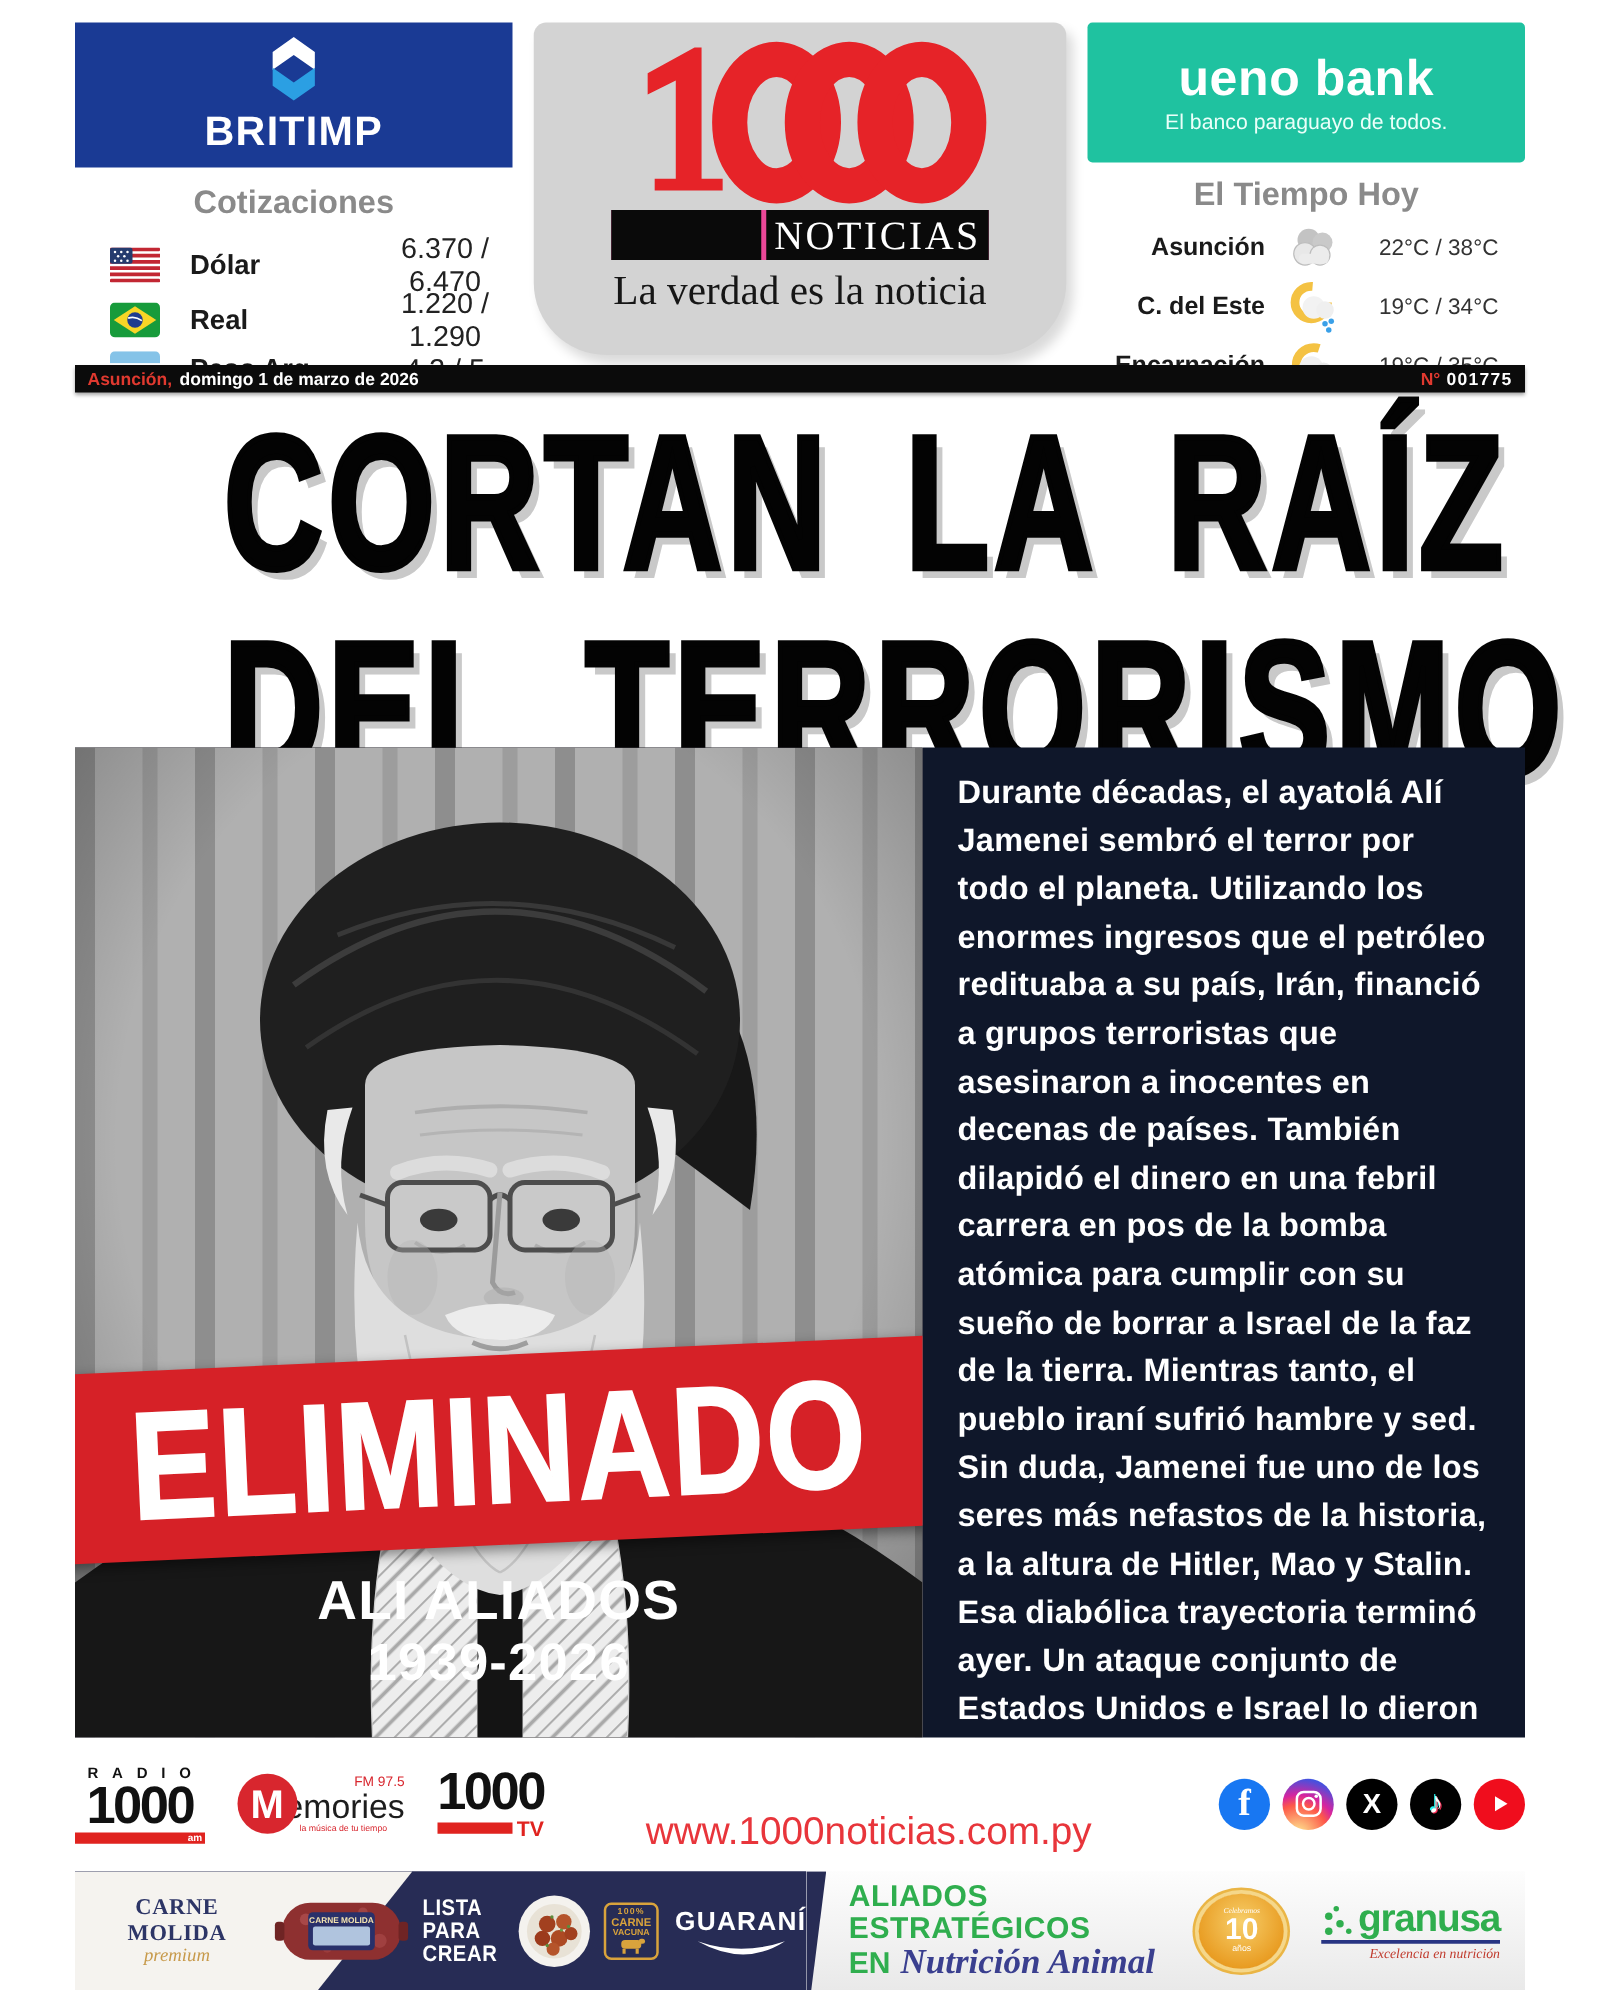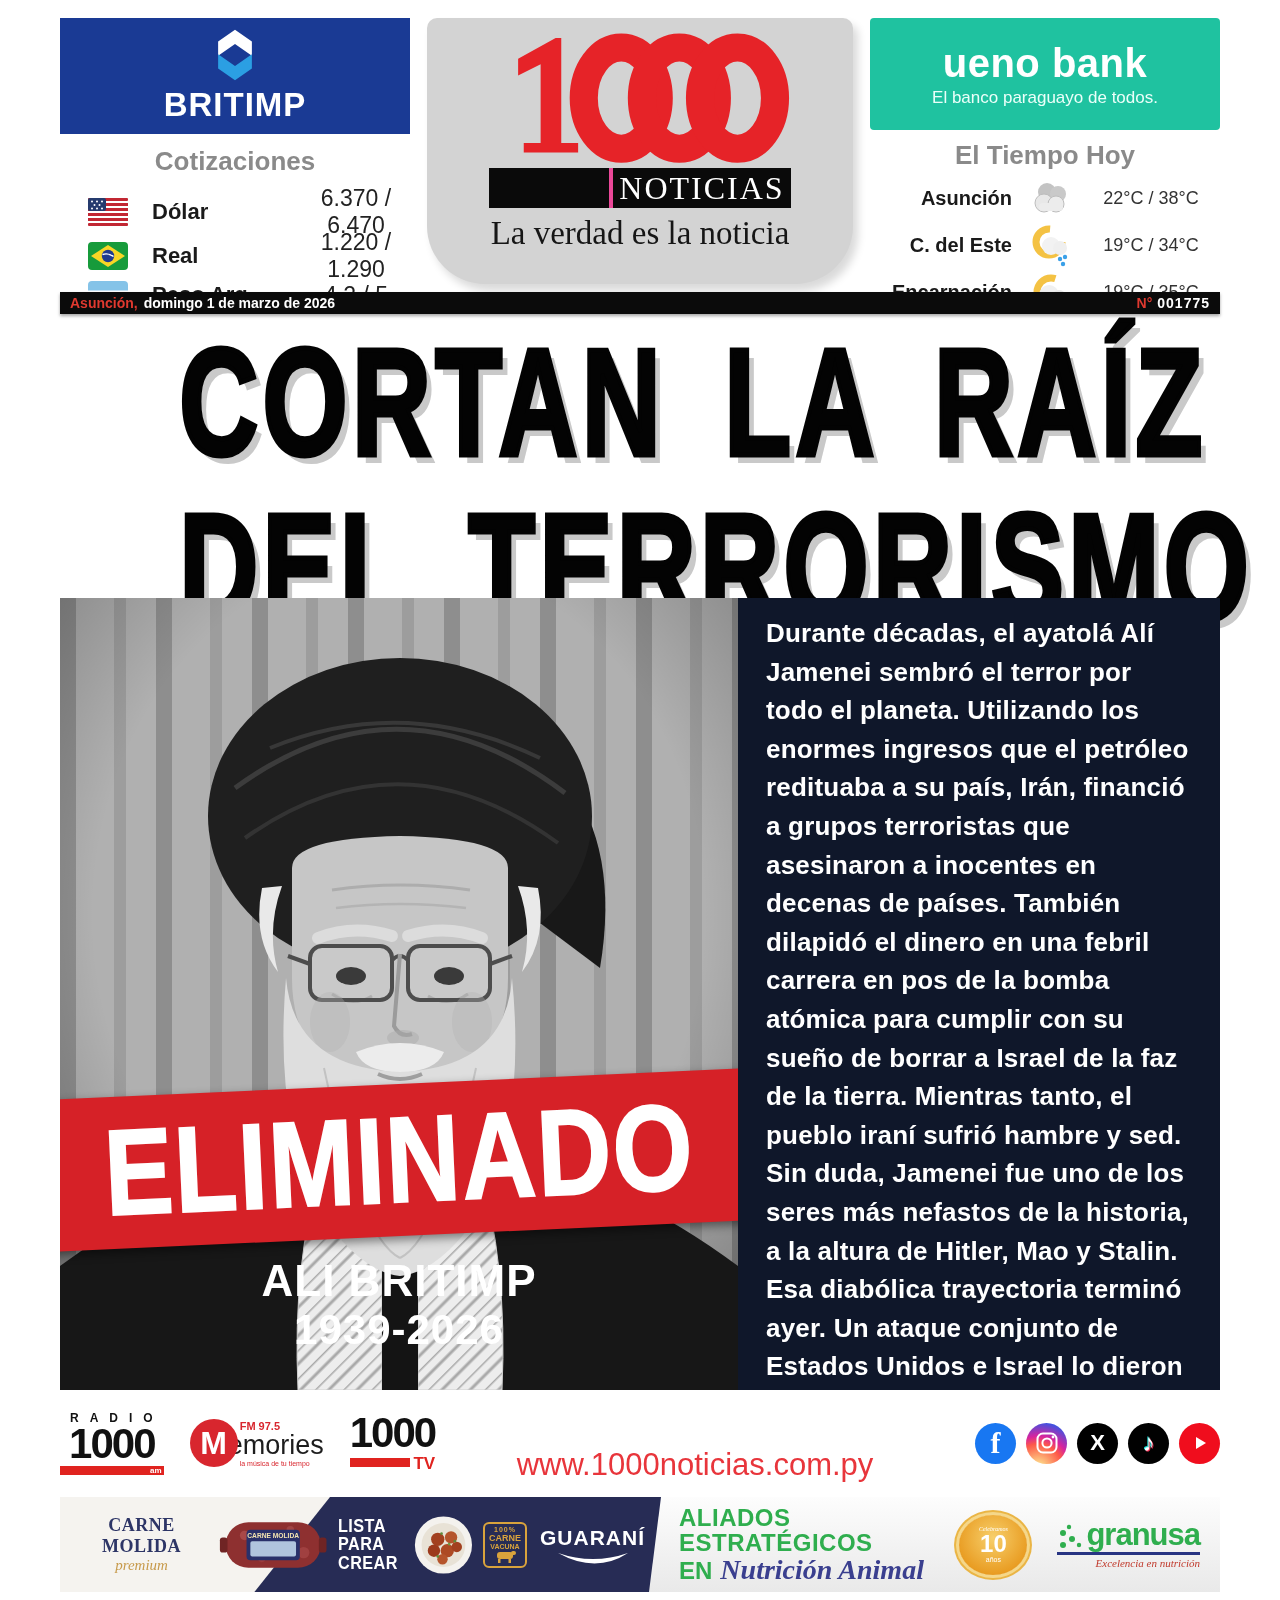--- a/index.html
+++ b/index.html
@@ -68,21 +68,21 @@
 
   .radio-logo { display:flex; flex-direction:column; width:112px; }
   .radio-top { font-size:12px; font-weight:bold; letter-spacing:11px; padding-left:10px; color:#111; }
   .logo-1000 { font-size:42px; font-weight:bold; letter-spacing:-2px; line-height:.92; color:#111; text-align:center; }
   .radio-bar { position:relative; height:9px; background:#e0231f; margin-top:2px; }
   .radio-am { position:absolute; right:2px; top:0; font-size:8px; font-weight:bold; color:#fff; line-height:9px; }
 
   .mem-logo { display:flex; align-items:center; }
   .mem-circle { width:48px; height:48px; border-radius:50%; background:#d8262e; display:flex; align-items:center; justify-content:center; color:#fff; font-size:32px; font-weight:bold; z-index:1; }
   .mem-textblock { margin-left:-10px; display:flex; flex-direction:column; }
-  .mem-fm { color:#d8262e; font-size:11px; font-weight:bold; padding-left:12px; }
+  .mem-fm { color:#d8262e; font-size:11px; font-weight:normal; padding-left:12px;text-align:right; }
   .mem-name { color:#1d1d1d; font-size:27px; line-height:1; }
   .mem-tagline { color:#d8262e; font-size:7px; padding-left:12px; margin-top:1px; }
 
   .tv-logo { display:flex; flex-direction:column; width:104px; }
   .tv-row { display:flex; align-items:flex-start; margin-top:2px; }
   .tv-bar { flex:1; height:9px; background:#e0231f; margin-top:3px; }
   .tv-label { color:#e0231f; font-size:17px; font-weight:bold; margin-left:3px; line-height:1; }
 
   .website { text-align:center; color:#e8353b; font-size:31px;margin-top:43px; }
 
@@ -328,21 +328,21 @@
         <rect x="322" y="604" width="36" height="188" fill="#141414"></rect>
         <path d="M226,380 Q214,520 258,612 Q300,674 340,678 Q380,674 422,612 Q466,520 452,380 Q446,470 340,474 Q234,470 226,380 Z" fill="#dedede"></path>
         <path d="M264,470 Q300,640 340,660" stroke="#c2c2c2" stroke-width="2" fill="none"></path>
         <path d="M416,470 Q380,640 340,660" stroke="#c2c2c2" stroke-width="2" fill="none"></path>
         <path d="M296,454 q44,-18 88,0 q-8,20 -44,20 q-36,0 -44,-20 z" fill="#ececec"></path>
         <path d="M318,476 q22,10 44,0" stroke="#9f9f9f" stroke-width="4" fill="none"></path>
       </svg>
       <div class="stamp-band">
         <span class="stamp-text">ELIMINADO</span>
       </div>
-      <div class="photo-name">ALI BRITIMP</div>
+      <div class="photo-name">ALI ALIADOS</div>
       <div class="photo-years">1939-2026</div>
     </div>
     <div class="article">
       <p class="article-text">Durante décadas, el ayatolá Alí Jamenei sembró el terror por todo el planeta. Utilizando los enormes ingresos que el petróleo redituaba a su país, Irán, financió a grupos terroristas que asesinaron a inocentes en decenas de países. También dilapidó el dinero en una febril carrera en pos de la bomba atómica para cumplir con su sueño de borrar a Israel de la faz de la tierra. Mientras tanto, el pueblo iraní sufrió hambre y sed. Sin duda, Jamenei fue uno de los seres más nefastos de la historia, a la altura de Hitler, Mao y Stalin. Esa diabólica trayectoria terminó ayer. Un ataque conjunto de Estados Unidos e Israel lo dieron de baja. El mundo es ahora un lugar mejor.</p>
     </div>
   </div>
 
   <div class="footer">
     <div class="logos">
       <div class="radio-logo">

